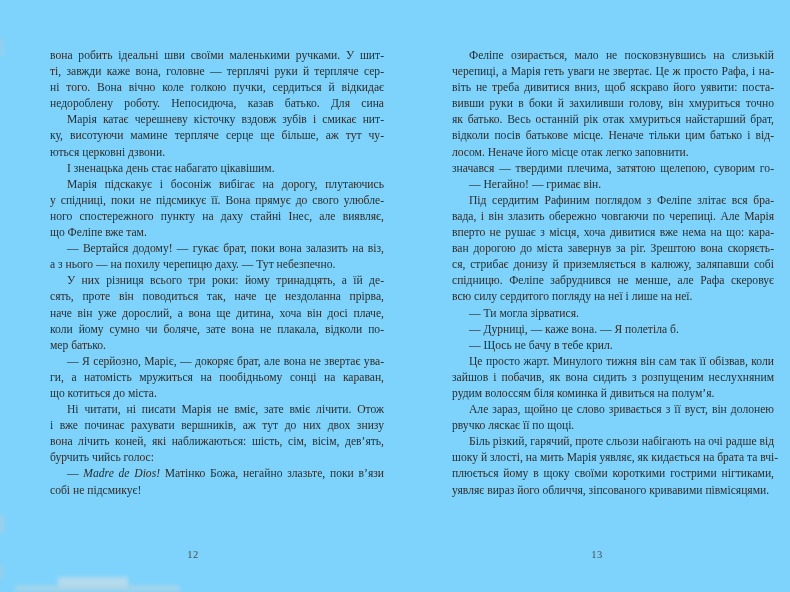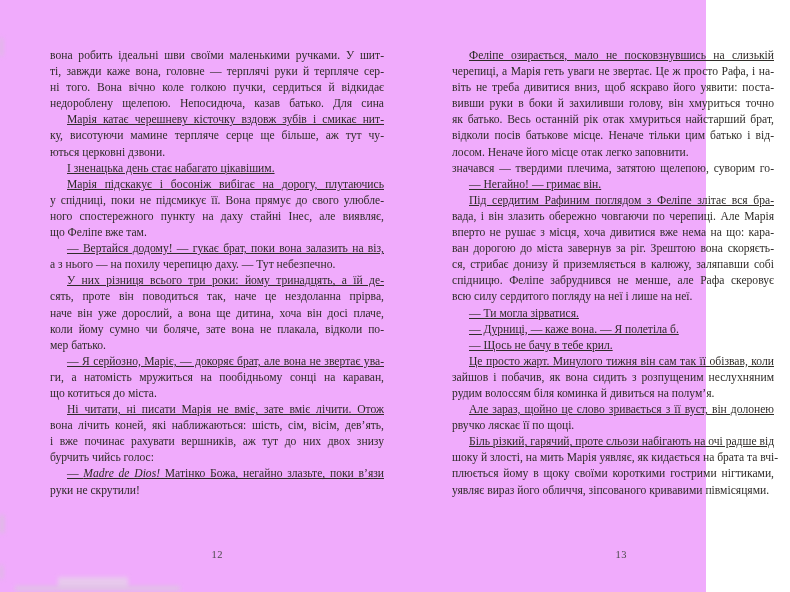--- a/index.html
+++ b/index.html
@@ -4,47 +4,47 @@
 <style>
   html, body { margin: 0; padding: 0; }
   body {
     width: 790px; height: 592px;
     background: #ffffff;
     font-family: "Liberation Serif", "DejaVu Serif", serif;
     overflow: hidden;
   }
   .spread {
     position: relative;
-    width: 706px; height: 592px;
-    background: #f0abfc;
+    width: 790px; height: 592px;
+    background: #7dd3fc;
   }
   .page-text {
     position: absolute;
     top: 48px;
     color: #2f2c29;
     font-size: 11.6px;
   }
   .page-text.left  { left: 50px;  width: 334px; }
   .page-text.right { left: 452px; width: 322px; }
   .line {
     height: 16.1px;
     line-height: 16.1px;
     white-space: nowrap;
     text-align: justify;
     text-align-last: justify;
     overflow: visible;
   }
   .line.last { text-align-last: left; }
-  .line.first { padding-left: 17px; text-decoration: underline; }
+  .line.first { padding-left: 17px; }
   .line i { font-style: italic; }
   .page-number {
     position: absolute;
     top: 549px;
     width: 60px;
-    text-align: right;
+    text-align: center;
     font-size: 10.5px;
     color: #4a4a4a;
     letter-spacing: 0.5px;
   }
   .page-number.left  { left: 163px; }
   .page-number.right { left: 567px; }
   .artifact {
     position: absolute;
     background: #c9c9c9;
     filter: blur(2px);
@@ -58,45 +58,45 @@
 </style>
 </head>
 <body>
 
 <div class="spread">
 
   <div class="page-text left">
       <div class="line"><span>вона робить ідеальні шви своїми маленькими ручками. У шит-</span></div>
       <div class="line"><span>ті, завжди каже вона, головне — терплячі руки й терпляче сер-</span></div>
       <div class="line"><span>ні того. Вона вічно коле голкою пучки, сердиться й відкидає</span></div>
-      <div class="line"><span>недороблену щелепою. Непосидюча, казав батько. Для сина</span></div>
+      <div class="line"><span>недороблену роботу. Непосидюча, казав батько. Для сина</span></div>
       <div class="line first"><span>Марія катає черешневу кісточку вздовж зубів і смикає нит-</span></div>
       <div class="line"><span>ку, висотуючи мамине терпляче серце ще більше, аж тут чу-</span></div>
       <div class="line last"><span>ються церковні дзвони.</span></div>
       <div class="line first last"><span>І зненацька день стає набагато цікавішим.</span></div>
       <div class="line first"><span>Марія підскакує і босоніж вибігає на дорогу, плутаючись</span></div>
       <div class="line"><span>у спідниці, поки не підсмикує її. Вона прямує до свого улюбле-</span></div>
       <div class="line"><span>ного спостережного пункту на даху стайні Інес, але виявляє,</span></div>
       <div class="line last"><span>що Феліпе вже там.</span></div>
       <div class="line first"><span>— Вертайся додому! — гукає брат, поки вона залазить на віз,</span></div>
       <div class="line last"><span>а з нього — на похилу черепицю даху. — Тут небезпечно.</span></div>
       <div class="line first"><span>У них різниця всього три роки: йому тринадцять, а їй де-</span></div>
       <div class="line"><span>сять, проте він поводиться так, наче це нездоланна прірва,</span></div>
       <div class="line"><span>наче він уже дорослий, а вона ще дитина, хоча він досі плаче,</span></div>
       <div class="line"><span>коли йому сумно чи боляче, зате вона не плакала, відколи по-</span></div>
       <div class="line last"><span>мер батько.</span></div>
       <div class="line first"><span>— Я серйозно, Маріє, — докоряє брат, але вона не звертає ува-</span></div>
       <div class="line"><span>ги, а натомість мружиться на пообідньому сонці на караван,</span></div>
       <div class="line last"><span>що котиться до міста.</span></div>
       <div class="line first"><span>Ні читати, ні писати Марія не вміє, зате вміє лічити. Отож</span></div>
+      <div class="line"><span>і вже починає рахувати вершників, аж тут до них двох знизу</span></div>
       <div class="line"><span>вона лічить коней, які наближаються: шість, сім, вісім, дев’ять,</span></div>
-      <div class="line"><span>і вже починає рахувати вершників, аж тут до них двох знизу</span></div>
       <div class="line last"><span>бурчить чийсь голос:</span></div>
       <div class="line first"><span>— </span><i>Madre de Dios!</i><span> Матінко Божа, негайно злазьте, поки в’язи</span></div>
-      <div class="line last"><span>руки не скрутили!</span></div>
+      <div class="line last"><span>собі не підсмикує!</span></div>
     </div>
 
   <div class="page-text right">
       <div class="line first"><span>Феліпе озирається, мало не посковзнувшись на слизькій</span></div>
       <div class="line"><span>черепиці, а Марія геть уваги не звертає. Це ж просто Рафа, і на-</span></div>
       <div class="line"><span>віть не треба дивитися вниз, щоб яскраво його уявити: поста-</span></div>
       <div class="line"><span>вивши руки в боки й захиливши голову, він хмуриться точно</span></div>
       <div class="line"><span>як батько. Весь останній рік отак хмуриться найстарший брат,</span></div>
       <div class="line"><span>відколи посів батькове місце. Неначе тільки цим батько і від-</span></div>
       <div class="line last"><span>лосом. Неначе його місце отак легко заповнити.</span></div>

